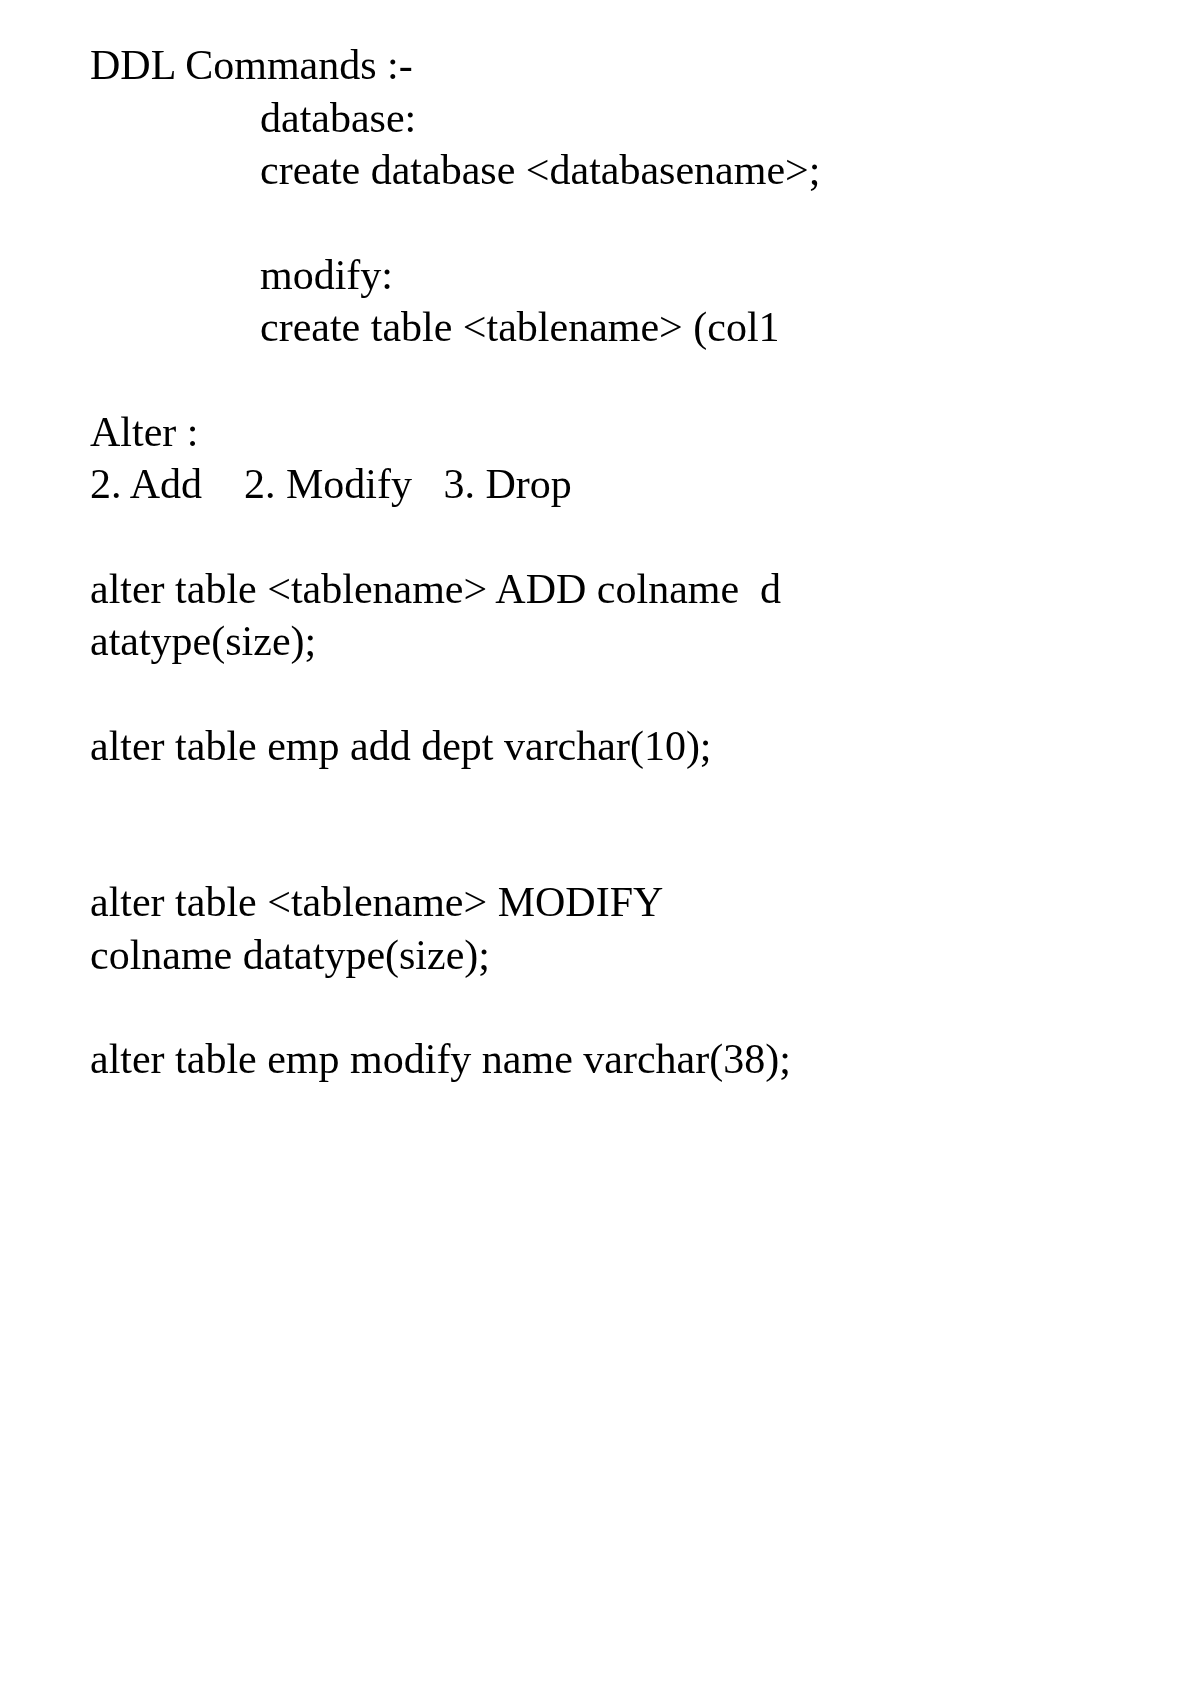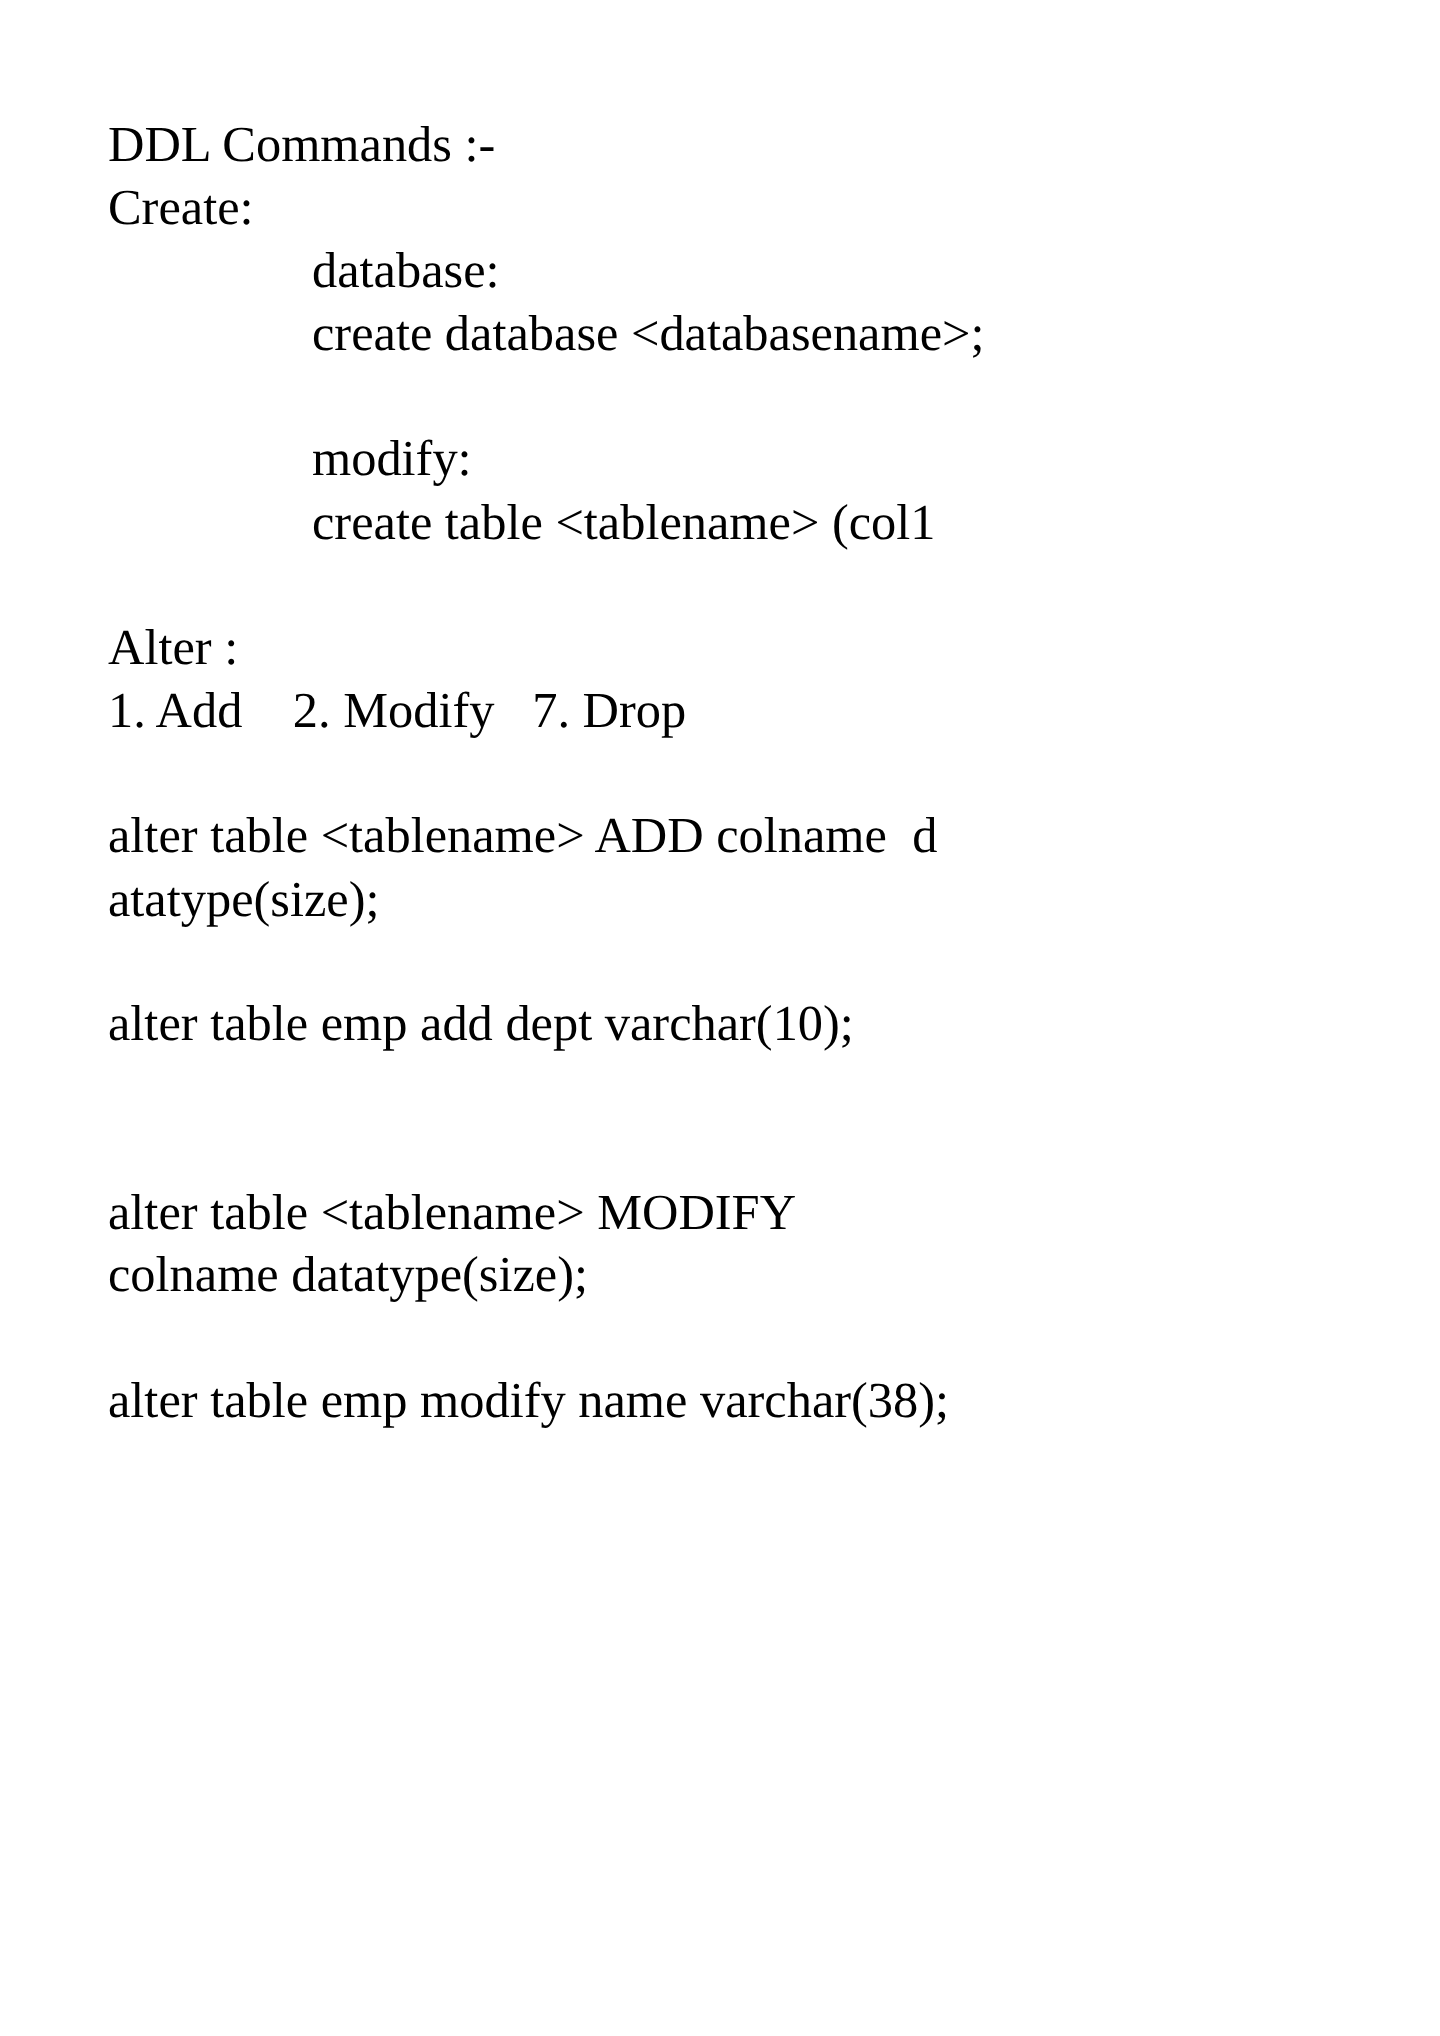--- a/index.html
+++ b/index.html
@@ -8,55 +8,54 @@
     width: 1200px;
     height: 1697px;
     background: #ffffff;
     font-family: "Times New Roman", Times, serif;
     color: #000000;
   }
   .page {
     box-sizing: border-box;
     width: 1200px;
     height: 1697px;
-    padding: 95px 90px 0 90px;
+    padding: 39px 90px 0 90px;
     font-size: 42px;
     line-height: 1.25;
   }
   .line {
     white-space: pre;
   }
   .indent {
     padding-left: 170px;
     font-family: Liberation Serif, serif;
   }
   .blank {
     height: 52px;
   }
 </style>
 </head>
 <body>
 
 <div class="page">
 
   <div class="line">DDL Commands :-</div>
-  <div class="line">Create:</div>
 
   <div class="line indent">database:</div>
   <div class="line indent">create database &lt;databasename&gt;;</div>
 
   <div class="blank"></div>
 
   <div class="line indent">modify:</div>
   <div class="line indent">create table &lt;tablename&gt; (col1</div>
 
   <div class="blank"></div>
 
   <div class="line">Alter :</div>
-  <div class="line">1. Add    2. Modify   7. Drop</div>
+  <div class="line">2. Add    2. Modify   3. Drop</div>
 
   <div class="blank"></div>
 
   <div class="line">alter table &lt;tablename&gt; ADD colname  d</div>
   <div class="line">atatype(size);</div>
 
   <div class="blank"></div>
 
   <div class="line">alter table emp add dept varchar(10);</div>
 

